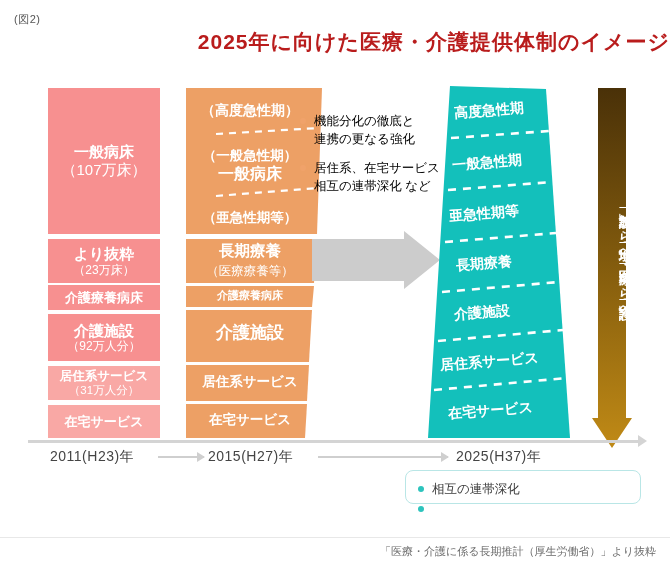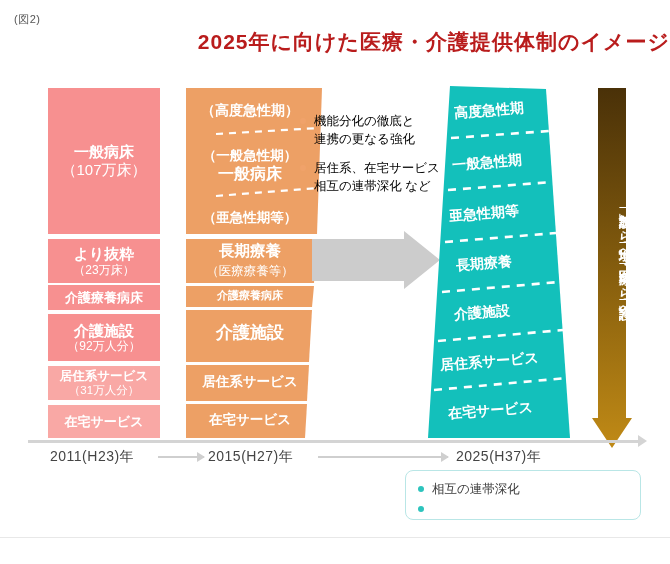--- a/index.html
+++ b/index.html
@@ -210,21 +210,21 @@
 
   
   #legend {
     position: absolute;
     left: 405px;
     top: 470px;
     width: 236px;
     box-sizing: border-box;
     border: 1.5px solid #b9e6e6;
     border-radius: 8px;
-    padding: 8px 10px 20px 12px;
+    padding: 8px 10px 4px 12px;
     background: #ffffff;
   }
   .lbullet {
     position: relative;
     padding-left: 14px;
     font-size: 12.5px;
     color: #3a3a3a;
     line-height: 1.6;
   }
   .lbullet .dot {
@@ -421,14 +421,15 @@
     <div class="lbullet">
       <span class="dot"></span>
       <span>相互の連帯深化</span>
     </div>
     <div class="lbullet">
       <span class="dot"></span>
     </div>
   </div>
 
   <div id="footer-rule"></div>
+  <div id="footer">「医療・介護に係る長期推計（厚生労働省）」より抜粋</div>
 
 </div>
 
 </body></html>

